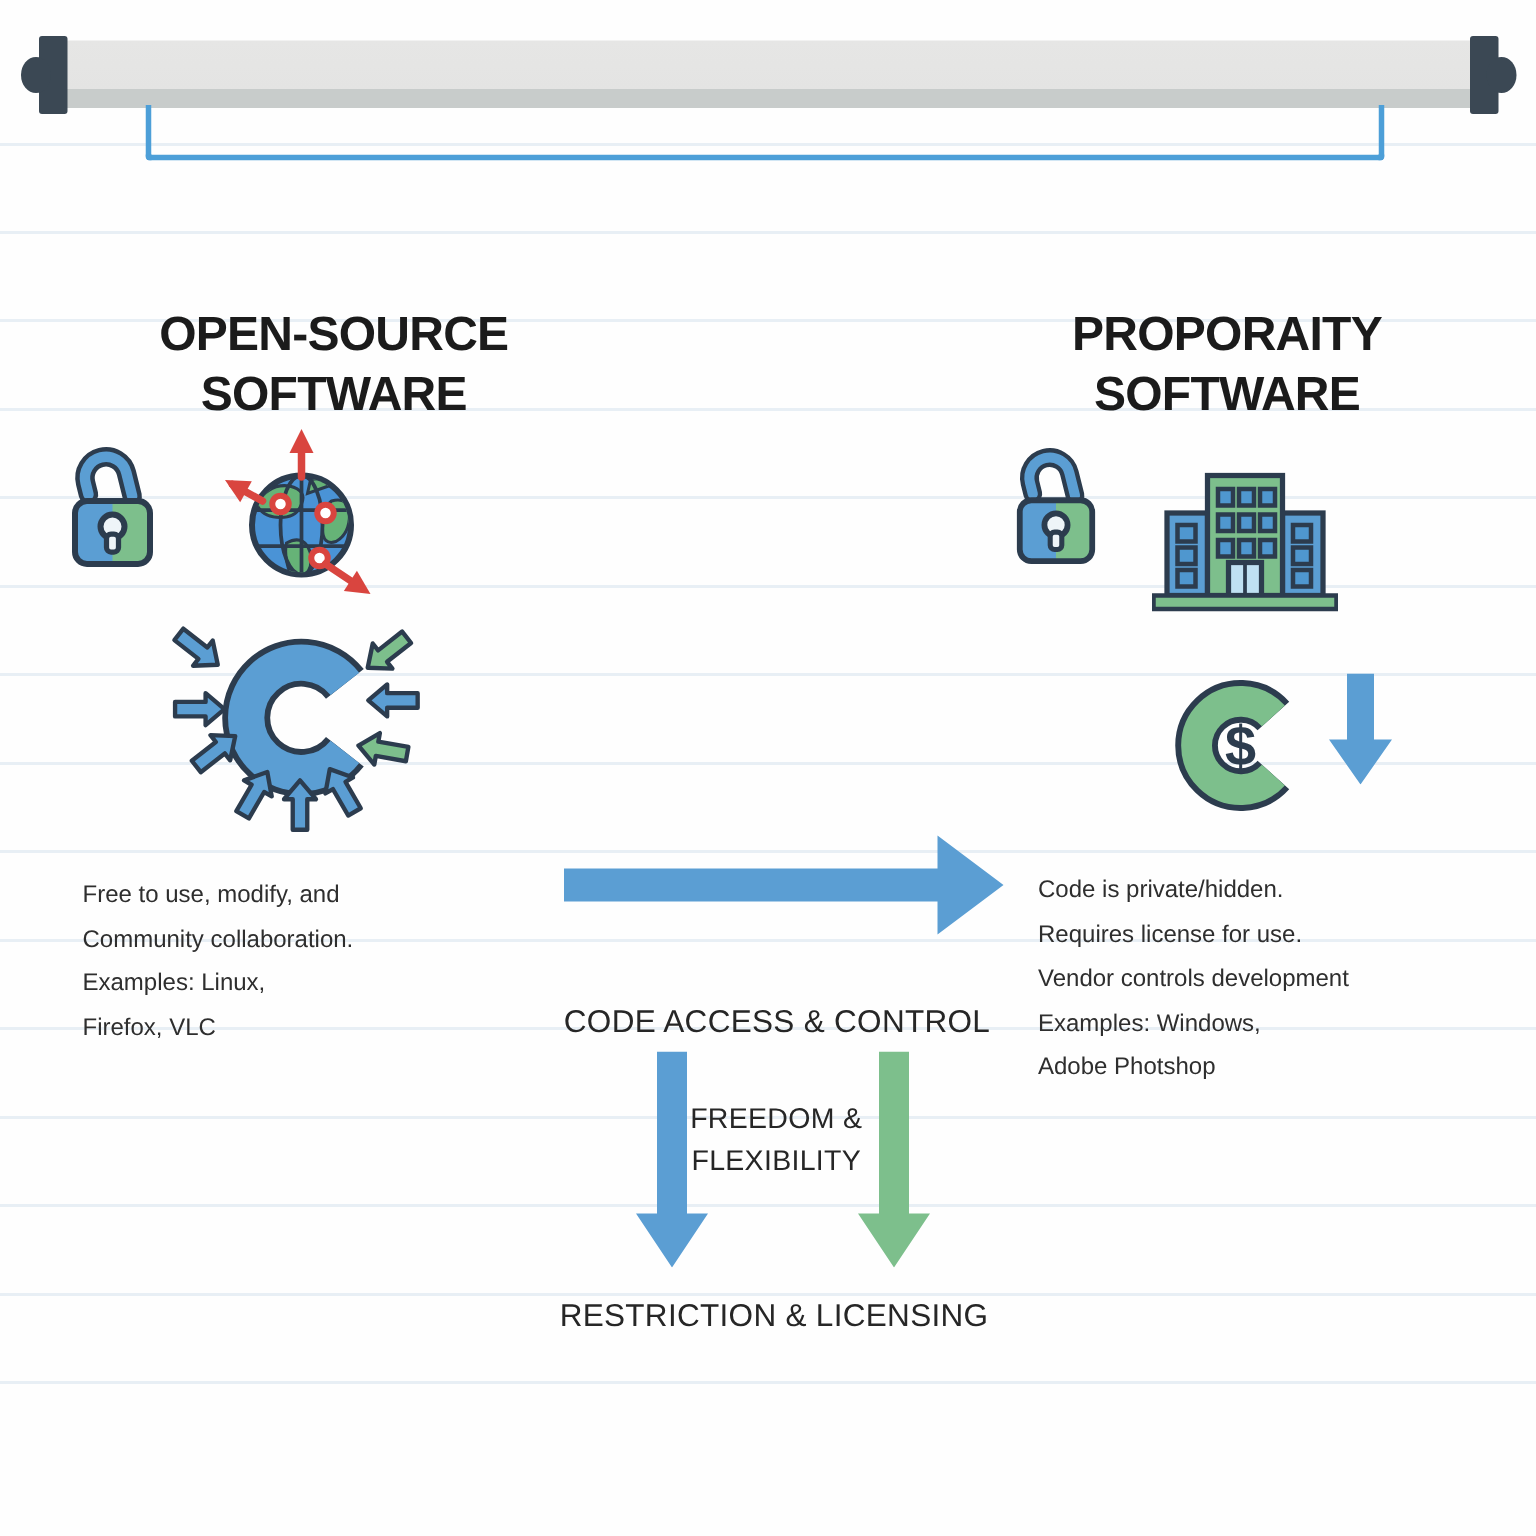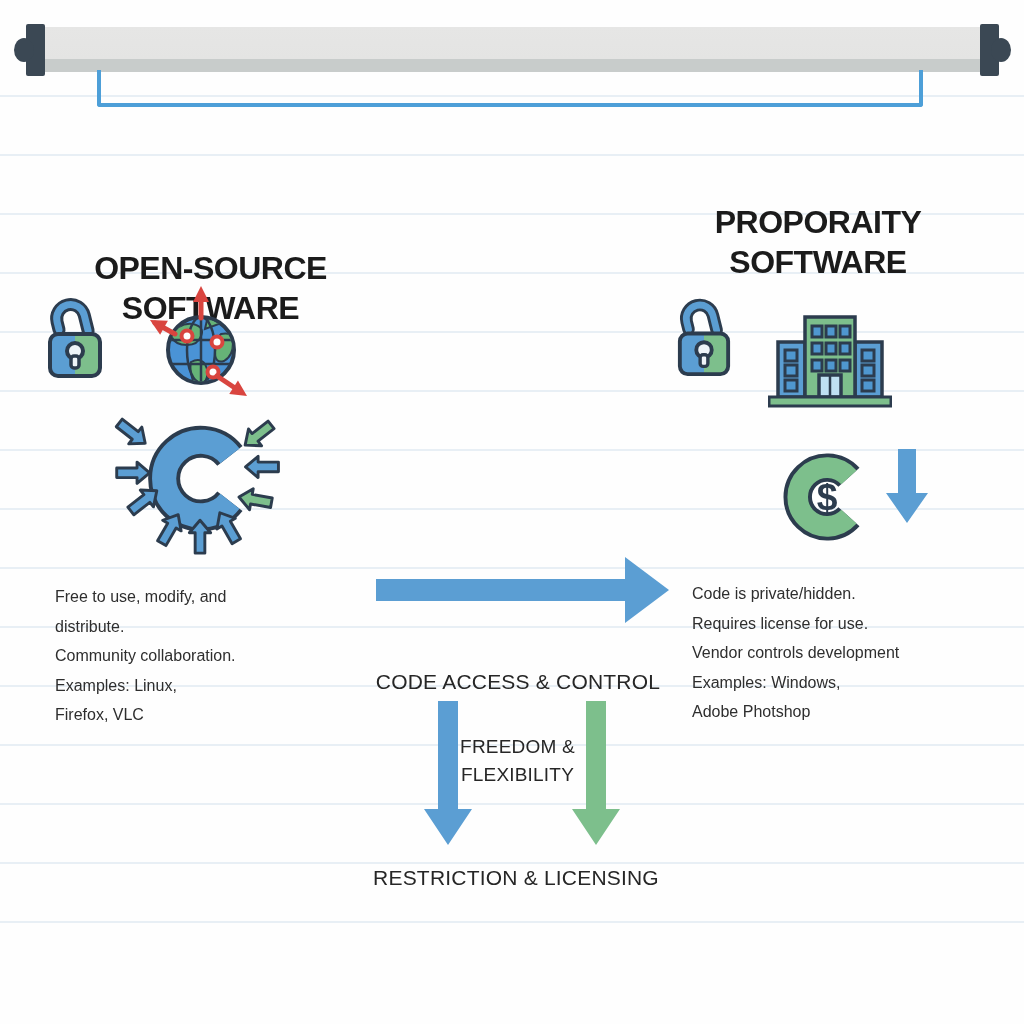--- a/index.html
+++ b/index.html
@@ -23,21 +23,21 @@
   .cap{position:absolute;top:24px;width:19px;height:52px;background:var(--cap);border-radius:2px;}
   .cap.left{left:26px}.cap.right{right:25px}
   .knob{position:absolute;top:38px;width:20px;height:24px;background:var(--cap);border-radius:50%;}
   .knob.left{left:14px}.knob.right{right:13px}
   .bracket{position:absolute;left:97px;top:70px;width:818px;height:33px;
     border-left:4px solid var(--bracket);border-right:4px solid var(--bracket);
     border-bottom:4px solid var(--bracket);border-radius:0 0 3px 3px;}
   
   .title{position:absolute;text-align:center;font-weight:700;font-size:32px;line-height:40px;
     color:var(--title);letter-spacing:-0.5px;}
-  .title-left{left:43px;top:202px;width:335px;margin-top:46px;}
+  .title-left{left:55px;top:202px;width:335px;}
   .title-right{left:658px;top:202px;width:320px;}
   .desc{position:absolute;font-size:16px;line-height:29.6px;color:var(--body);white-space:nowrap;}
   .desc-left{left:55px;top:582px;}
   .desc-right{left:692px;top:579px;}
   .center-label{position:absolute;text-align:center;color:#262626;font-size:21px;letter-spacing:0.2px;}
   .code-label{left:358px;top:670px;width:320px;}
   .freedom-label{left:400px;top:733px;width:235px;font-size:19px;line-height:28px;}
   .restriction-label{left:340px;top:854px;width:352px;margin-top:12px;}
   .icon{position:absolute;}
   
@@ -116,21 +116,20 @@
       <polygon points="-17,-5 4,-5 4,-11 17,0 4,11 4,5 -17,5" class="f-blue" transform="translate(95,140) rotate(-90)"></polygon>
       <polygon points="-17,-5 4,-5 4,-11 17,0 4,11 4,5 -17,5" class="f-blue" transform="translate(124,130) rotate(-120)"></polygon>
       <polygon points="-17,-5 4,-5 4,-11 17,0 4,11 4,5 -17,5" class="f-blue" transform="translate(159,68) rotate(180)"></polygon>
       <polygon points="-17,-5 4,-5 4,-11 17,0 4,11 4,5 -17,5" class="f-green" transform="translate(155,35) rotate(142)"></polygon>
       <polygon points="-17,-5 4,-5 4,-11 17,0 4,11 4,5 -17,5" class="f-green" transform="translate(152,102) rotate(190)"></polygon>
     </g>
   </svg>
 
   <div class="desc desc-left">
       <div>Free to use, modify, and</div>
-      <div>distribute.</div>
       <div>Community collaboration.</div>
       <div>Examples: Linux,</div>
       <div>Firefox, VLC</div>
     </div>
 
   <div class="title title-right">
     <div>PROPORAITY</div>
     <div>SOFTWARE</div>
   </div>
 

